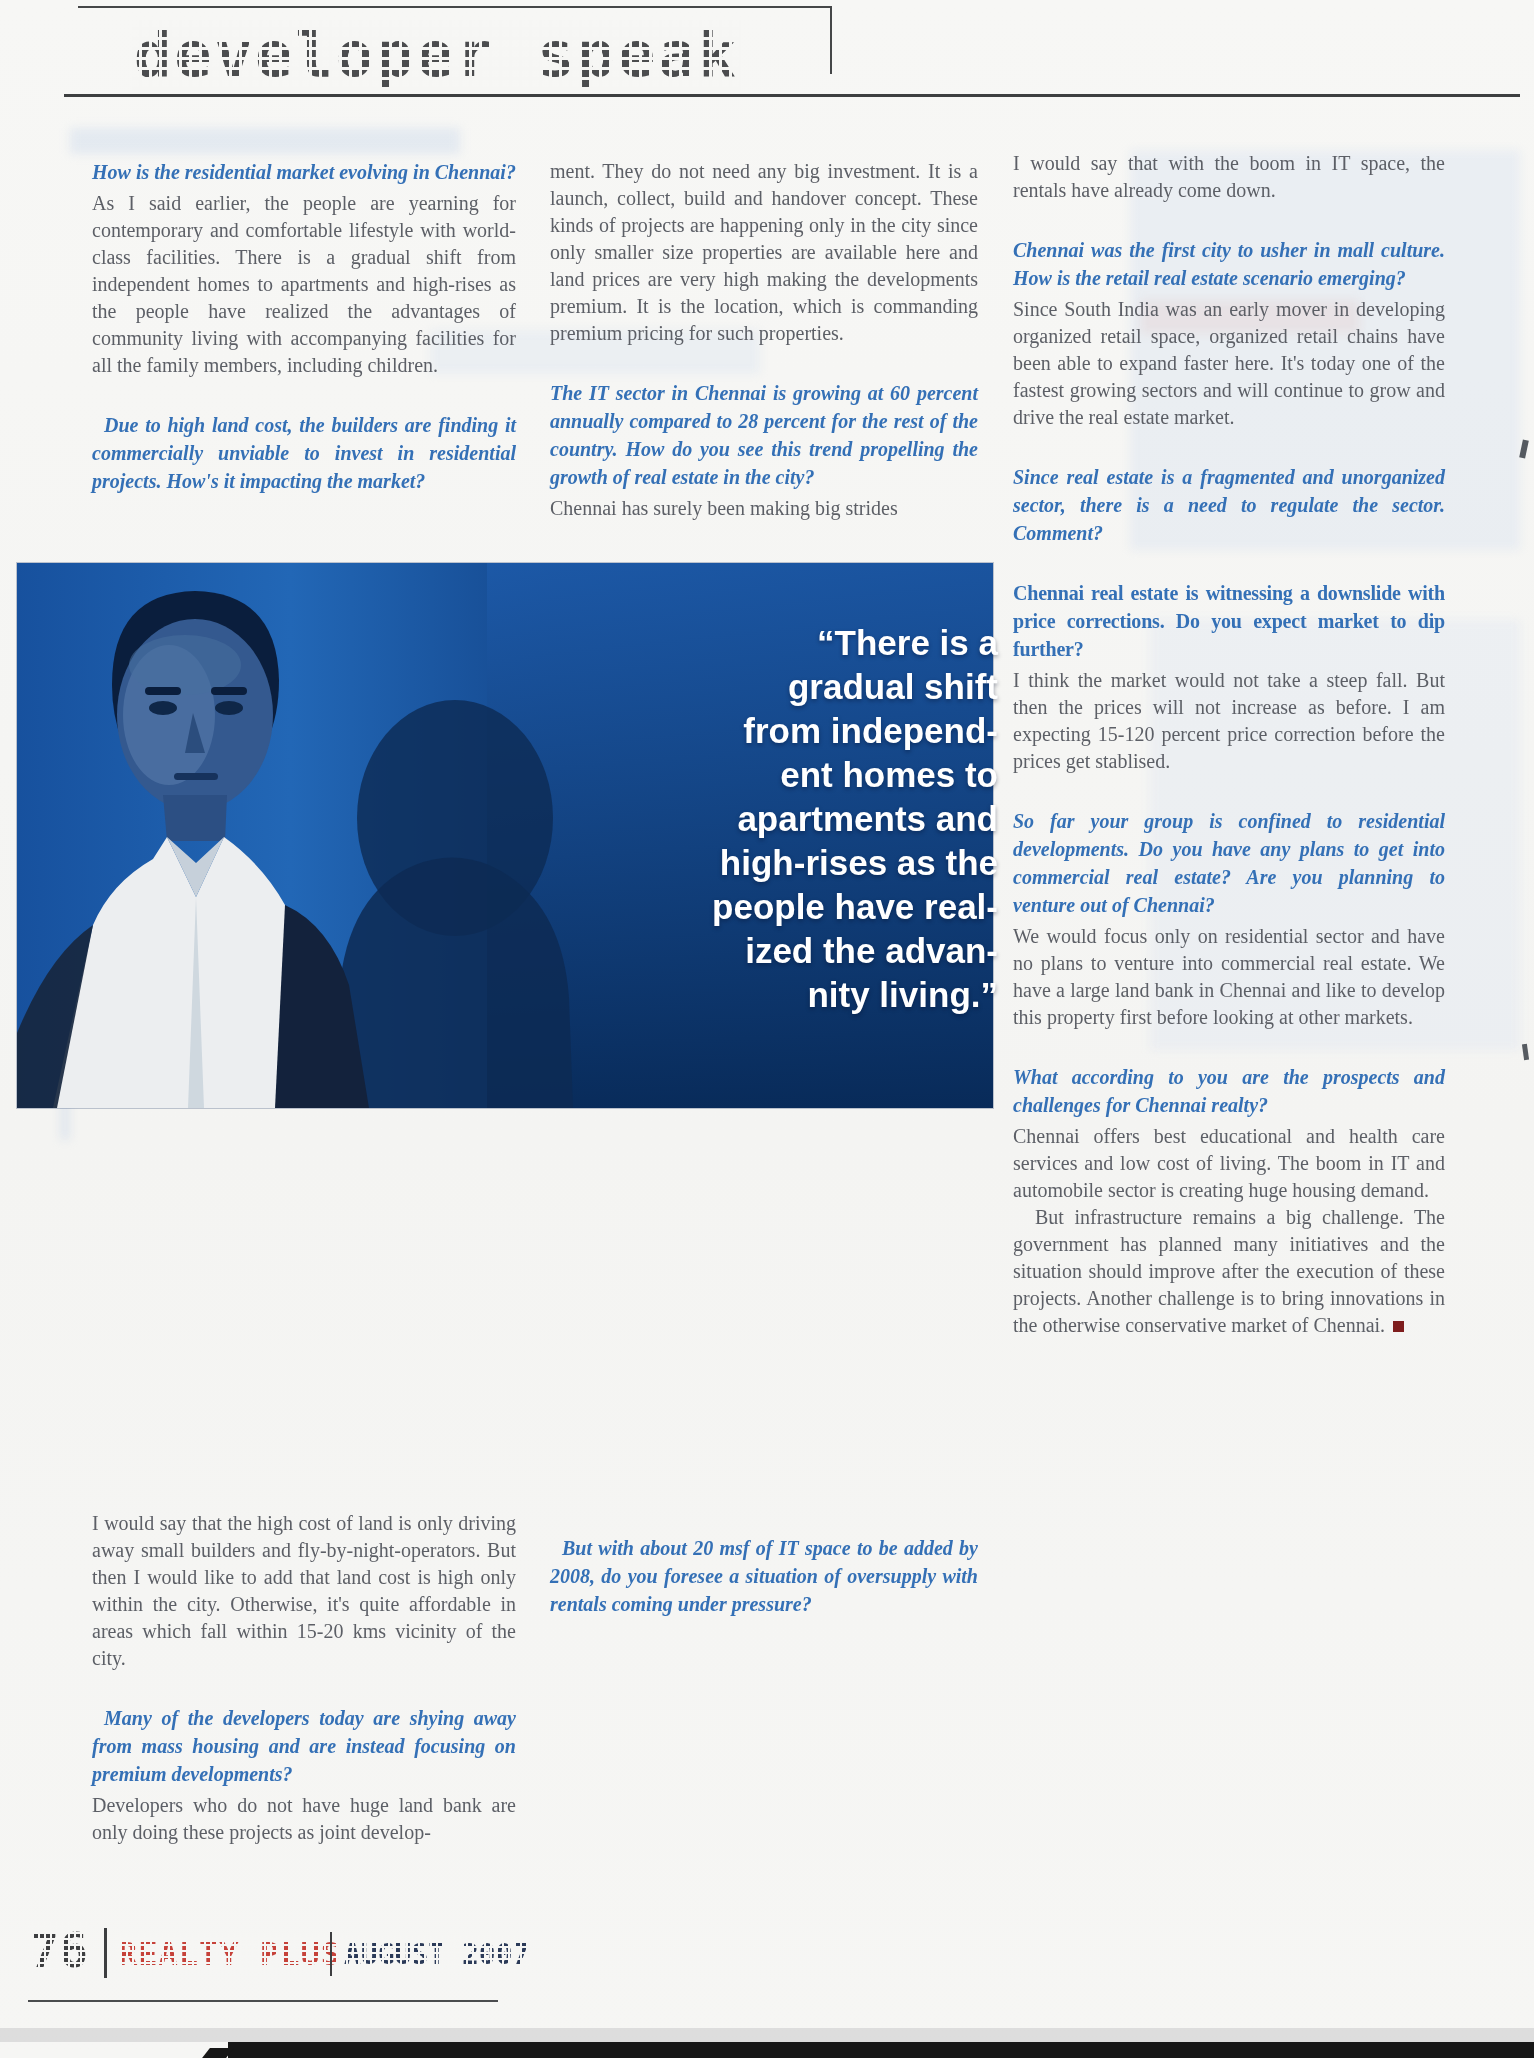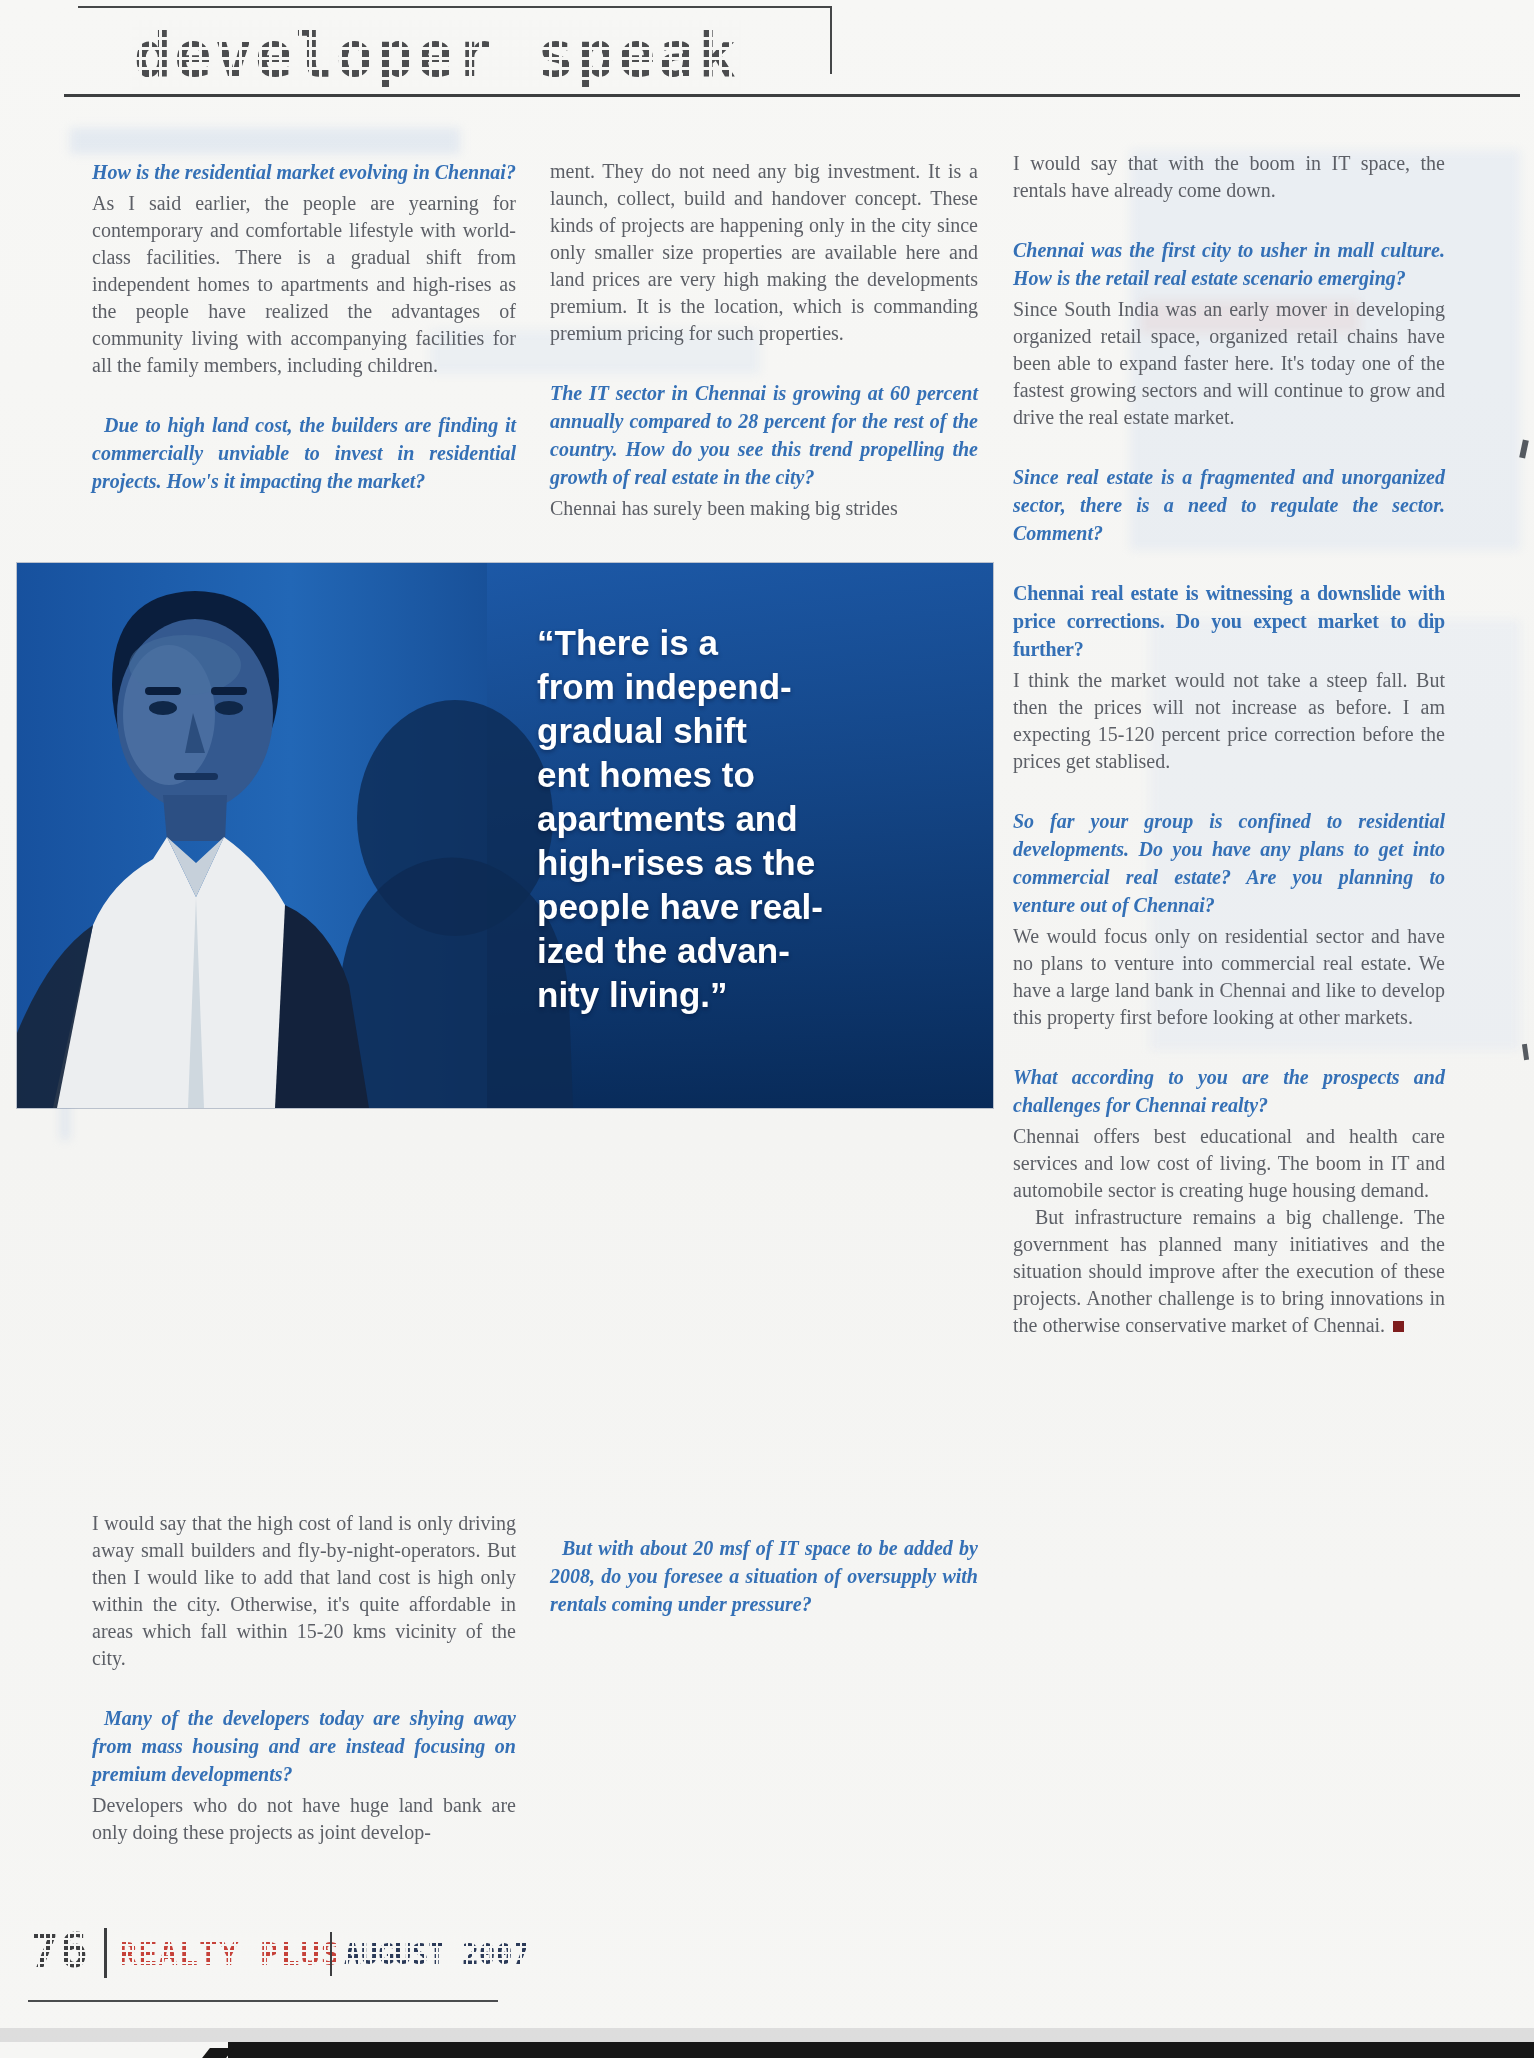--- a/index.html
+++ b/index.html
@@ -59,22 +59,22 @@
     background:#7e1d1d; vertical-align:baseline;
   }
 
   
   .photo {
     position:absolute; left:17px; top:563px; width:976px; height:545px; margin:0;
     box-shadow:0 0 0 1px rgba(10,40,90,.25);
   }
   .photo svg { position:absolute; inset:0; width:100%; height:100%; display:block; }
   .pull-quote {
-    position:absolute; left:520px; top:58px; width:440px;
-    text-align:left; color:#ffffff;
+    position:absolute; left:541px; top:58px; width:440px;
+    text-align:right; color:#ffffff;
     font-family:"Liberation Sans", sans-serif;
     font-weight:bold; font-size:35px; line-height:44px;
     text-shadow:0 2px 4px rgba(2,12,40,.4);
   }
 
   
   .footer { position:absolute; left:0; top:1924px; width:700px; height:70px; }
   .pg-num {
     position:absolute; left:30px; top:0px;
     font-family:"DejaVu Sans Mono", monospace; font-weight:bold;
@@ -196,22 +196,22 @@
 
       <path d="M36 545 L76 362 Q94 320 136 296 L150 274 L179 334 L207 274 Q246 302 268 342 L302 545 Z" fill="#eceef0"></path>
       <path d="M150 274 L179 334 L207 274 L179 300 Z" fill="#c6d0da"></path>
       <path d="M179 334 L171 545 L187 545 Z" fill="#cfd8df"></path>
 
       <path d="M268 342 Q312 362 332 422 L352 545 L258 545 Z" fill="#13223c"></path>
       <path d="M76 362 Q32 392 0 470 L0 545 L40 545 Z" fill="#17273f" opacity="0.92"></path>
     </svg>
     <div class="pull-quote">
       <div>“There is a</div>
+      <div>gradual shift</div>
       <div>from independ-</div>
-      <div>gradual shift</div>
       <div>ent homes to</div>
       <div>apartments and</div>
       <div>high-rises as the</div>
       <div>people have real-</div>
       <div>ized the advan-</div>
       <div>nity living.”</div>
     </div>
   </figure>
 
   

